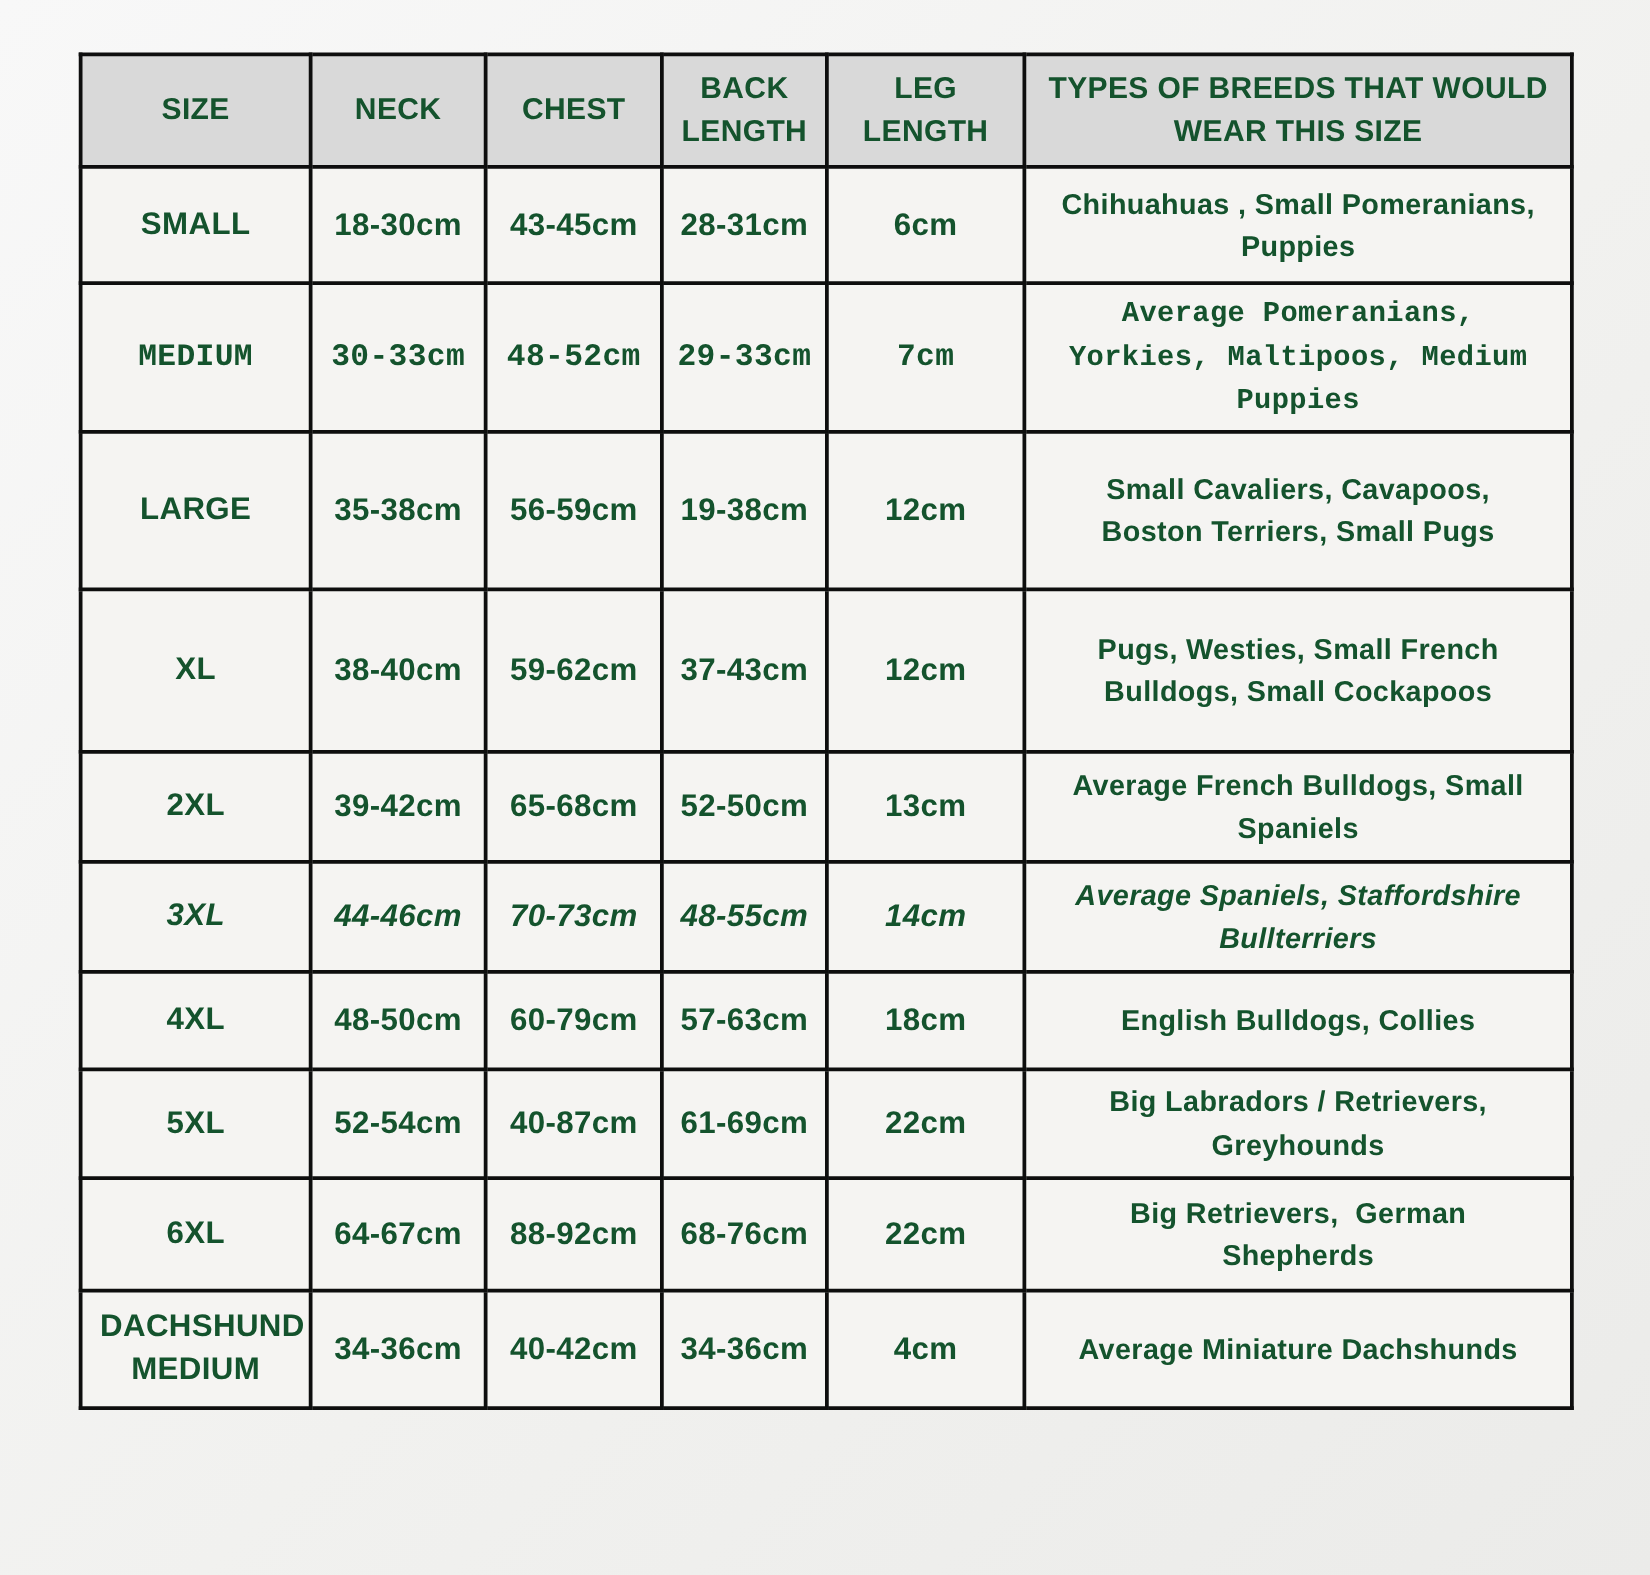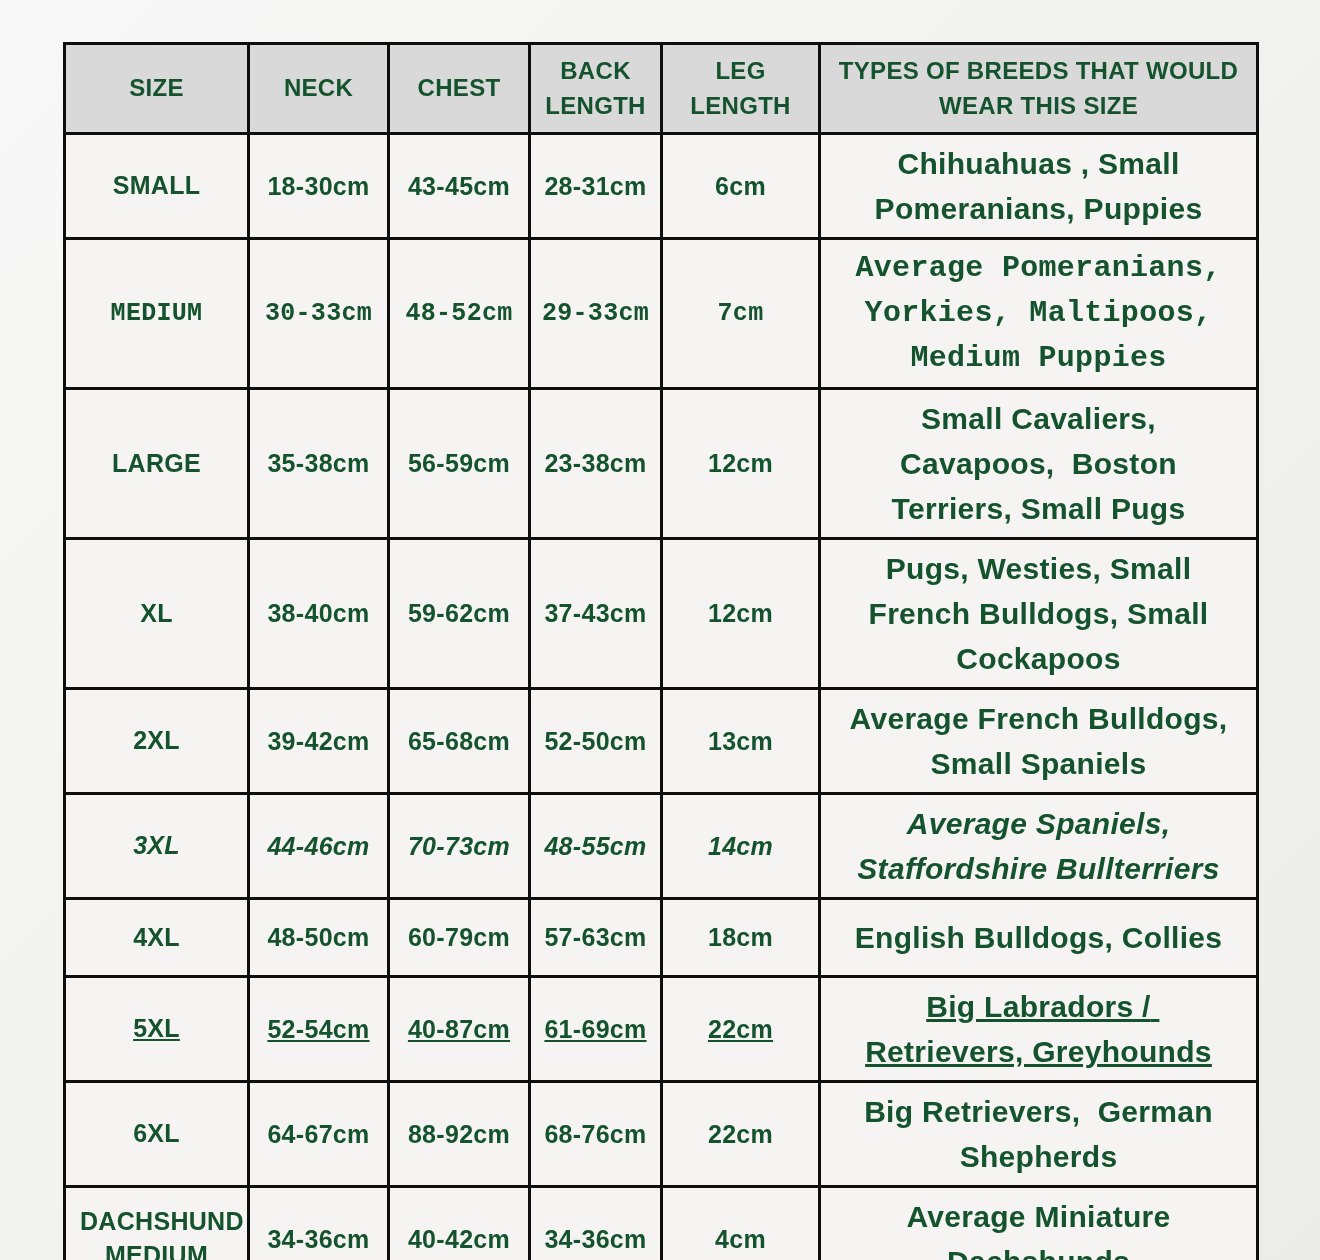--- a/index.html
+++ b/index.html
@@ -32,21 +32,21 @@
     font-size: 24px;
     line-height: 1.45;
     padding: 6px 10px;
   }
   .size-table td {
     background: #f5f4f2;
     font-size: 25px;
     padding: 4px 6px;
   }
   td.breeds-cell {
-    font-size: 30px;
+    font-size: 23px;
     line-height: 1.5;
     padding: 6px 22px;
     white-space: pre-wrap;
   }
   td.size-cell {
     line-height: 1.35;
     padding: 4px 14px;
   }
   col.c-size   { width: 184px; }
   col.c-neck   { width: 140px; }
@@ -91,21 +91,21 @@
       <td>30-33cm</td>
       <td>48-52cm</td>
       <td>29-33cm</td>
       <td>7cm</td>
       <td class="breeds-cell">Average Pomeranians, Yorkies, Maltipoos, Medium Puppies</td>
     </tr>
     <tr style="height:126px;">
       <td class="size-cell">LARGE</td>
       <td>35-38cm</td>
       <td>56-59cm</td>
-      <td>23-38cm</td>
+      <td>19-38cm</td>
       <td>12cm</td>
       <td class="breeds-cell">Small Cavaliers, Cavapoos,  Boston Terriers, Small Pugs</td>
     </tr>
     <tr style="height:130px;">
       <td class="size-cell">XL</td>
       <td>38-40cm</td>
       <td>59-62cm</td>
       <td>37-43cm</td>
       <td>12cm</td>
       <td class="breeds-cell">Pugs, Westies, Small French Bulldogs, Small Cockapoos</td>
@@ -127,21 +127,21 @@
       <td class="breeds-cell">Average Spaniels, Staffordshire Bullterriers</td>
     </tr>
     <tr style="height:78px;">
       <td class="size-cell">4XL</td>
       <td>48-50cm</td>
       <td>60-79cm</td>
       <td>57-63cm</td>
       <td>18cm</td>
       <td class="breeds-cell">English Bulldogs, Collies</td>
     </tr>
-    <tr style="height:87px;text-decoration:underline;">
+    <tr style="height:87px;">
       <td class="size-cell">5XL</td>
       <td>52-54cm</td>
       <td>40-87cm</td>
       <td>61-69cm</td>
       <td>22cm</td>
       <td class="breeds-cell">Big Labradors / Retrievers, Greyhounds</td>
     </tr>
     <tr style="height:90px;">
       <td class="size-cell">6XL</td>
       <td>64-67cm</td>

